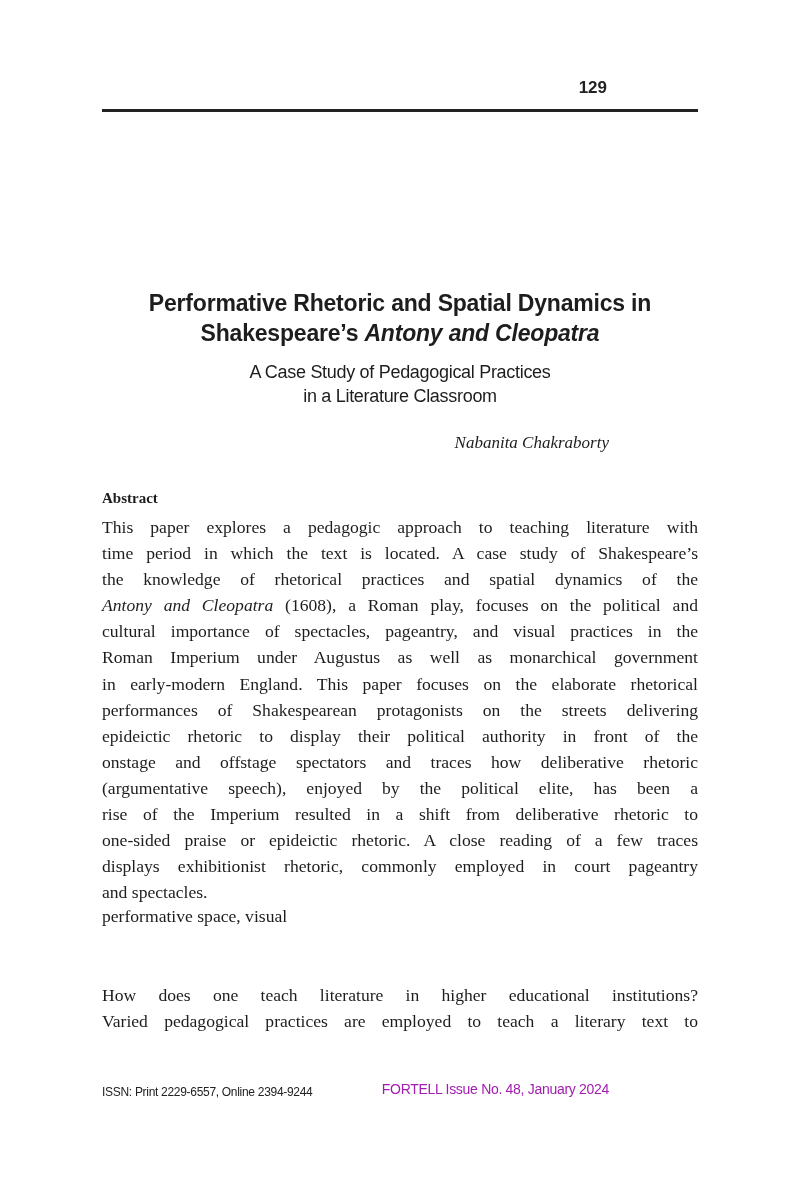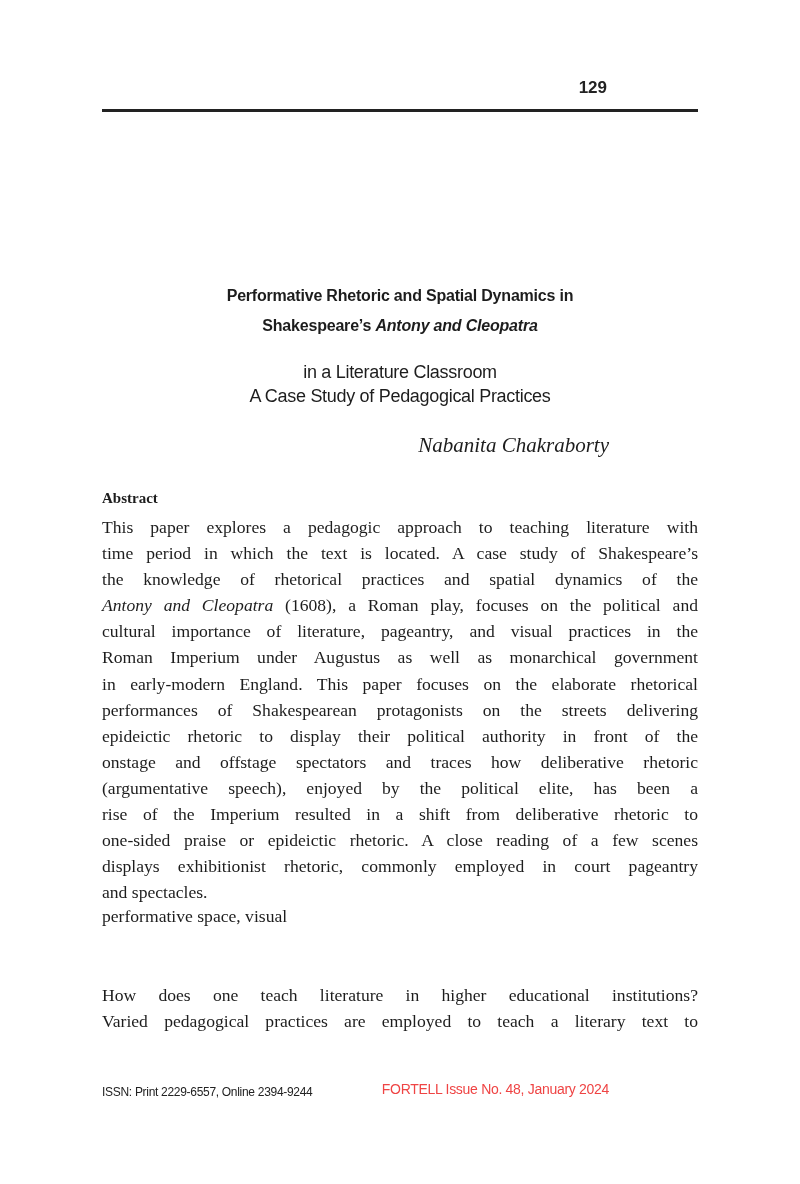--- a/index.html
+++ b/index.html
@@ -6,33 +6,33 @@
   body { width: 800px; height: 1184px; position: relative; overflow: hidden; color: #1a1a1a; }
   .page { position: absolute; left: 0; top: 0; width: 711px; height: 1184px; }
   .page-number {
     position: absolute; right: 104px; top: 78px;
     font-family: "Liberation Sans", sans-serif; font-weight: bold; font-size: 17px; color: #222;
   }
   .header-rule {
     position: absolute; left: 102px; top: 109px; width: 596px; height: 3px; background: #222;
   }
   .title {
-    position: absolute; left: 100px; top: 281px; width: 600px; text-align: center;
-    font-family: "Liberation Sans", sans-serif; font-weight: bold; font-size: 16px; line-height: 30px; color: #1d1d1d;
+    position: absolute; left: 100px; top: 288px; width: 600px; text-align: center;
+    font-family: "Liberation Sans", sans-serif; font-weight: bold; font-size: 23px; line-height: 30px; color: #1d1d1d;
     letter-spacing: -0.2px;
   }
   .title .it { font-style: italic; }
   .subtitle {
     position: absolute; left: 100px; top: 360px; width: 600px; text-align: center;
     font-family: "Liberation Sans", sans-serif; font-size: 18px; line-height: 24px; color: #1d1d1d;
     letter-spacing: -0.3px;
   }
   .author {
     position: absolute; right: 102px; top: 433px;
-    font-family: "Liberation Serif", serif; font-style: italic; font-size: 21px; color: #1d1d1d;
+    font-family: "Liberation Serif", serif; font-style: italic; font-size: 17px; color: #1d1d1d;
   }
   .abstract-heading {
     position: absolute; left: 102px; top: 490px;
     font-family: "Liberation Serif", serif; font-weight: bold; font-size: 15px; color: #1d1d1d;
   }
   .body-text {
     position: absolute; left: 102px; width: 596px;
     font-family: "Liberation Serif", serif; font-size: 17.6px; line-height: 26.1px; color: #1d1d1d;
     text-align: justify; text-align-last: left;
   }
@@ -43,58 +43,58 @@
   .keywords { position: absolute; left: 102px; top: 903px; width: 596px;
     font-family: "Liberation Serif", serif; font-size: 17.6px; line-height: 26px; color: #1d1d1d; }
   .keywords .label { font-weight: bold; }
   .intro { top: 982px; }
   .footer-left {
     position: absolute; left: 102px; top: 1085px;
     font-family: "Liberation Sans", sans-serif; font-size: 12px; color: #222; letter-spacing: -0.3px;
   }
   .footer-right {
     position: absolute; right: 102px; top: 1081px;
-    font-family: "Liberation Sans", sans-serif; font-size: 14px; color: #ef4444; letter-spacing: -0.3px;
+    font-family: "Liberation Sans", sans-serif; font-size: 14px; color: #a21caf; letter-spacing: -0.3px;
   }
 </style>
 </head>
 <body>
 
 <div class="page">
   <div class="page-number">129</div>
   <div class="header-rule"></div>
 
   <div class="title">
     <div>Performative Rhetoric and Spatial Dynamics in</div>
     <div><span>Shakespeare’s </span><span class="it">Antony and Cleopatra</span></div>
   </div>
 
   <div class="subtitle">
+    <div>A Case Study of Pedagogical Practices</div>
     <div>in a Literature Classroom</div>
-    <div>A Case Study of Pedagogical Practices</div>
   </div>
 
   <div class="author">Nabanita Chakraborty</div>
 
   <div class="abstract-heading">Abstract</div>
 
   <div class="body-text abstract-body" id="abstract-body">
       <span class="line" style="word-spacing: 0px;"><span>This paper explores a pedagogic approach to teaching literature with</span></span>
       <span class="line" style="word-spacing: 0px;"><span>time period in which the text is located. A case study of Shakespeare’s</span></span>
       <span class="line" style="word-spacing: 0px;"><span>the knowledge of rhetorical practices and spatial dynamics of the</span></span>
       <span class="line" style="word-spacing: 0.00142045px;"><span class="it">Antony and Cleopatra</span><span> (1608), a Roman play, focuses on the political and</span></span>
-      <span class="line" style="word-spacing: 0px;"><span>cultural importance of literature, pageantry, and visual practices in the</span></span>
+      <span class="line" style="word-spacing: 0px;"><span>cultural importance of spectacles, pageantry, and visual practices in the</span></span>
       <span class="line" style="word-spacing: 0px;"><span>Roman Imperium under Augustus as well as monarchical government</span></span>
       <span class="line" style="word-spacing: 0px;"><span>in early-modern England. This paper focuses on the elaborate rhetorical</span></span>
       <span class="line" style="word-spacing: 0px;"><span>performances of Shakespearean protagonists on the streets delivering</span></span>
       <span class="line" style="word-spacing: 0px;"><span>epideictic rhetoric to display their political authority in front of the</span></span>
       <span class="line" style="word-spacing: 0px;"><span>onstage and offstage spectators and traces how deliberative rhetoric</span></span>
       <span class="line" style="word-spacing: 0px;"><span>(argumentative speech), enjoyed by the political elite, has been a</span></span>
       <span class="line" style="word-spacing: 0px;"><span>rise of the Imperium resulted in a shift from deliberative rhetoric to</span></span>
-      <span class="line" style="word-spacing: 0px;"><span>one-sided praise or epideictic rhetoric. A close reading of a few scenes</span></span>
+      <span class="line" style="word-spacing: 0px;"><span>one-sided praise or epideictic rhetoric. A close reading of a few traces</span></span>
       <span class="line" style="word-spacing: 0px;"><span>displays exhibitionist rhetoric, commonly employed in court pageantry</span></span>
       <span class="line last"><span>and spectacles.</span></span>
     </div>
 
   <div class="keywords">
     <span class="line last">performative space, visual</span>
   </div>
 
   <div class="body-text intro">
     <span class="line" style="word-spacing: 0px;">How does one teach literature in higher educational institutions?</span>

